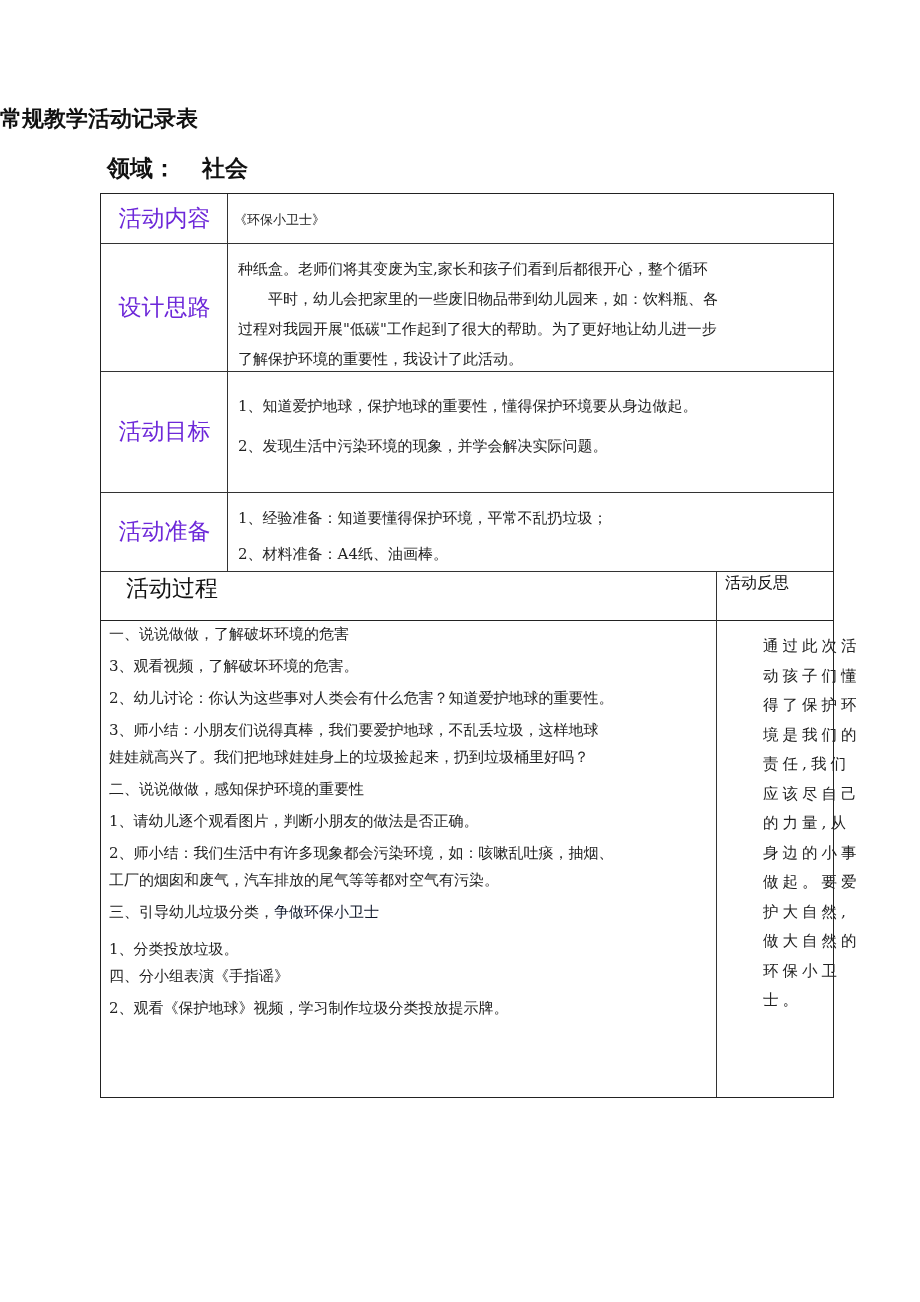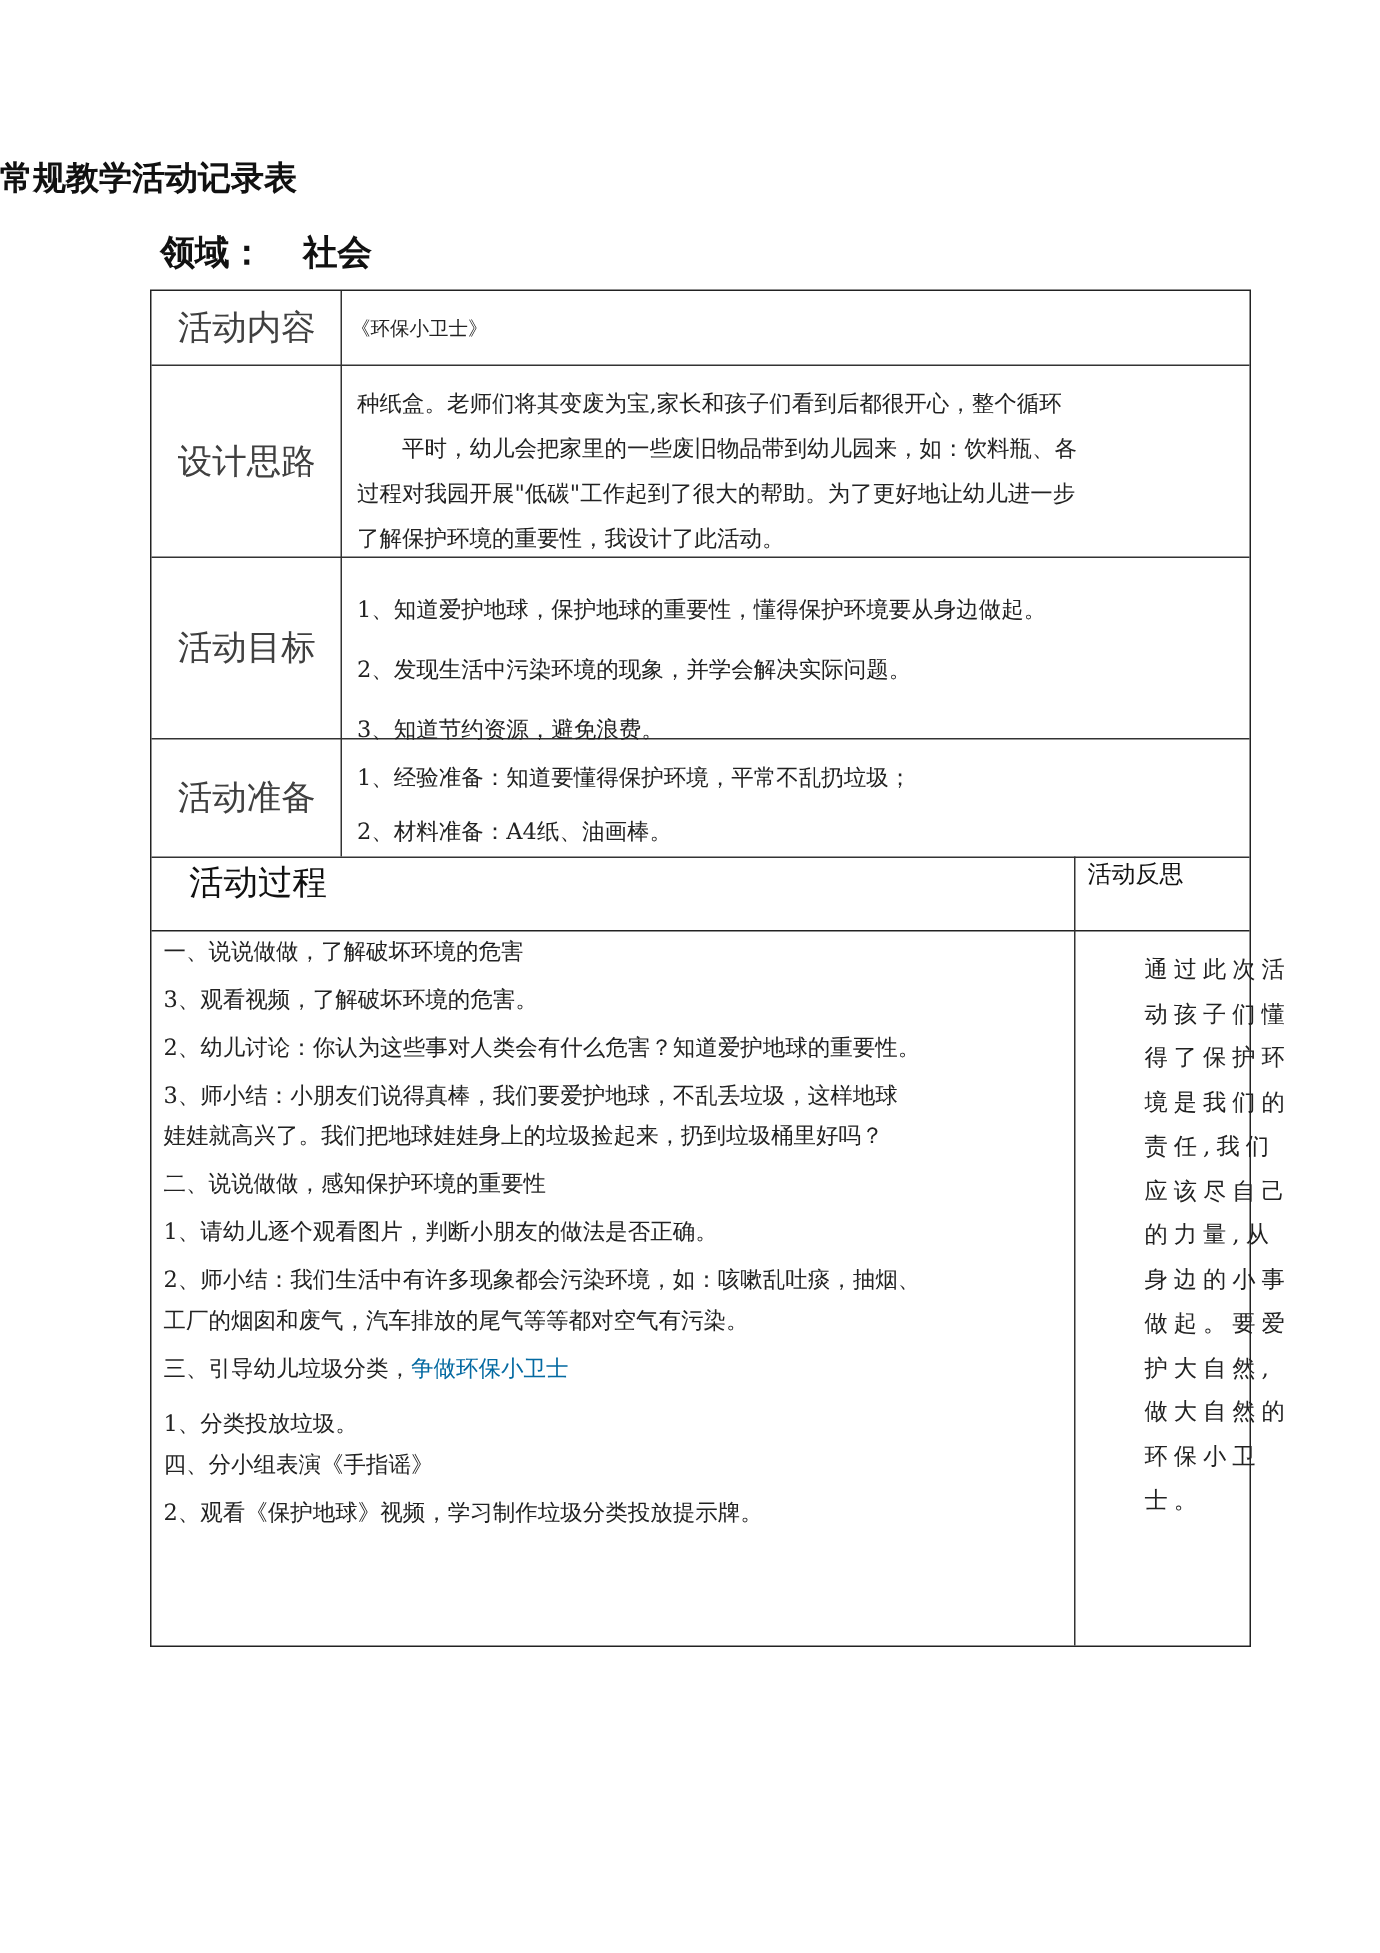--- a/index.html
+++ b/index.html
@@ -9,24 +9,24 @@
            font-family: "DejaVu Sans", sans-serif; font-weight: bold; font-size: 22px; letter-spacing: 0px; }
   .domain { position: absolute; top: 153px; left: 107px; font-family: "DejaVu Sans", sans-serif;
             font-weight: bold; font-size: 23px; }
   .domain .lbl { display: inline-block; }
   .domain .val { display: inline-block; margin-left: 26px; }
   .tbl { position: absolute; left: 100px; top: 193px; width: 734px; height: 905px;
          border: 1.5px solid #222; box-sizing: border-box; }
   .hline { position: absolute; left: 0; right: 0; height: 0; border-top: 1px solid #333; }
   .vline { position: absolute; width: 0; border-left: 1px solid #333; }
   .label { position: absolute; left: 0; width: 127px; display: flex; align-items: center;
-           justify-content: center; font-family: "DejaVu Sans", sans-serif; font-size: 23px; color: #404040; }
+           justify-content: center; font-family: "DejaVu Sans", sans-serif; font-size: 23px; color: #6d28d9; }
   .cell { position: absolute; left: 137px; font-size: 15px; color: #222; line-height: 28px; }
   .p { margin: 0; }
-  .gray { color: #0369a1; }
+  .gray { color: #0f172a; }
   .proc-head { position: absolute; left: 8px; top: 379px; font-family: "DejaVu Sans", sans-serif; font-size: 23px; margin-left: 17px; }
   .refl-head { position: absolute; left: 624px; top: 379px; font-family: Liberation Sans, sans-serif; font-size: 16px; }
   .proc { position: absolute; left: 8px; top: 430px; width: 604px; font-size: 15px; color: #222; }
   .proc .ln { margin: 0; height: 32px; line-height: 20px; white-space: nowrap; }
   .proc .ln.tight { height: 27px; }
   .refl { position: absolute; left: 624px; top: 438px; width: 104px; font-size: 15.5px; color: #222;
           line-height: 29.5px; letter-spacing: 4px; word-break: break-all; margin-left: 38px; }
 </style>
 </head>
 <body>
@@ -57,21 +57,20 @@
     <p class="p">种纸盒。老师们将其变废为宝,家长和孩子们看到后都很开心，整个循环</p>
     <p class="p">　　平时，幼儿会把家里的一些废旧物品带到幼儿园来，如：饮料瓶、各</p>
     <p class="p">过程对我园开展"低碳"工作起到了很大的帮助。为了更好地让幼儿进一步</p>
     <p class="p">了解保护环境的重要性，我设计了此活动。</p>
   </div>
 
   <div class="label" style="top:177px; height:121px">活动目标</div>
   <div class="cell" style="top:192px; width:600px; line-height:40px">
     <p class="p">1、知道爱护地球，保护地球的重要性，懂得保护环境要从身边做起。</p>
     <p class="p">2、发现生活中污染环境的现象，并学会解决实际问题。</p>
-    <p class="p">3、知道节约资源，避免浪费。</p>
   </div>
 
   <div class="label" style="top:298px; height:79px">活动准备</div>
   <div class="cell" style="top:306px; width:600px; line-height:36px">
     <p class="p">1、经验准备：知道要懂得保护环境，平常不乱扔垃圾；</p>
     <p class="p">2、材料准备：A4纸、油画棒。</p>
   </div>
 
   <div class="proc-head">活动过程</div>
 

